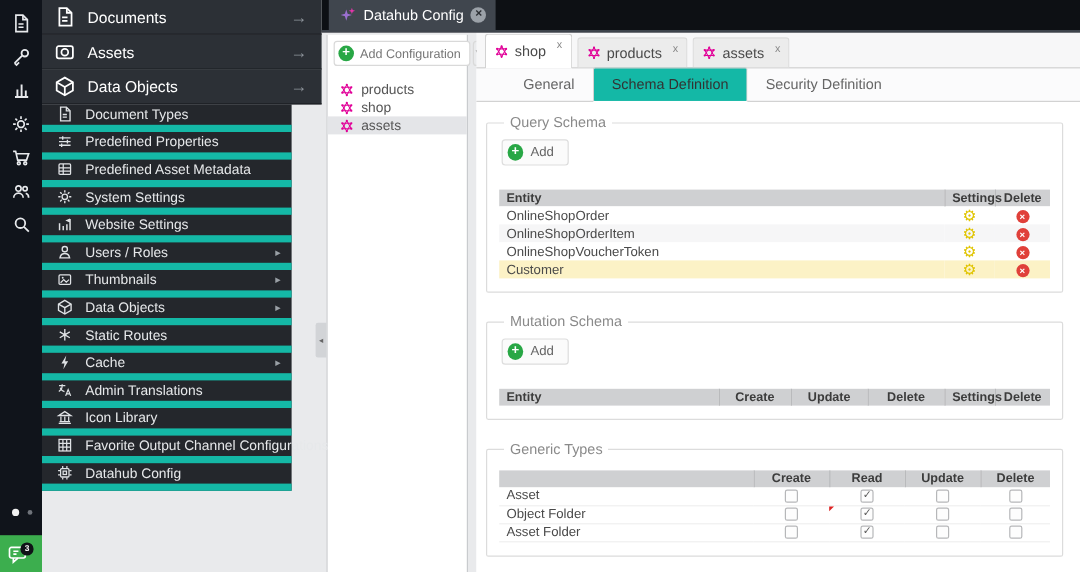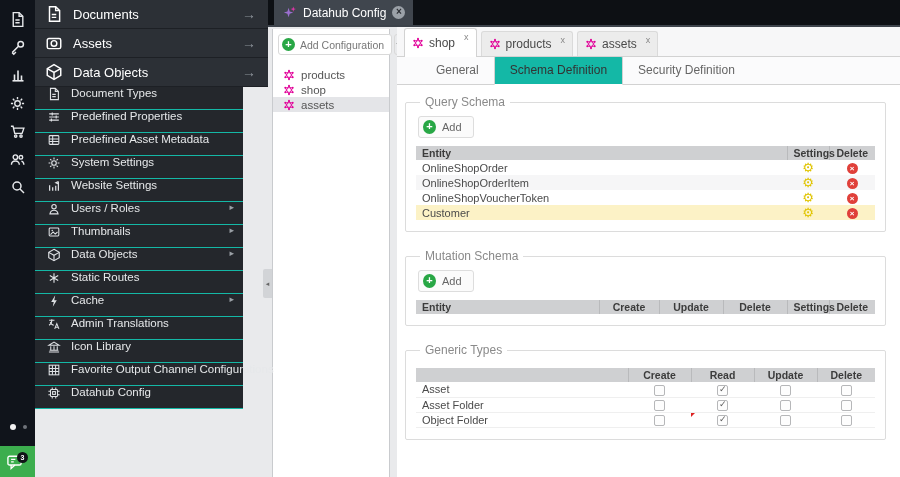--- a/index.html
+++ b/index.html
@@ -21,22 +21,22 @@
   .chat-badge { position:absolute; left:17px; top:6px; min-width:11px; height:11px; border-radius:50%;
                 background:#101317; color:#fff; font-size:7px; line-height:11px; text-align:center; font-weight:bold; }
 
   
   .menu-headers { position:absolute; left:35px; top:0; width:233px; z-index:25; }
   .menu-header { height:29px; background:#2c3036; border-bottom:1px solid #1d2025; display:flex; align-items:center;
                  padding-left:10px; gap:10px; color:#fff; cursor:pointer; position:relative; }
   .menu-header .lbl { font-size:13px; font-weight:normal; }
   .menu-header .arr { position:absolute; right:12px; color:#8e949b; font-size:14px; }
   .menu-sub { position:absolute; left:35px; top:87px; width:208px; background:#24272c; z-index:25; }
-  .menu-item { height:23px; display:flex; align-items:flex-start; padding-left:12px; gap:9px; color:#e6e8ea;
-               border-bottom:1px solid #14b8a6; cursor:pointer; position:relative; }
+  .menu-item { height:23px; display:flex; align-items:center; padding-left:12px; gap:9px; color:#e6e8ea;
+               border-bottom:6px solid #14b8a6; cursor:pointer; position:relative; }
   .menu-item .lbl { font-size:11.5px; white-space:nowrap; }
   .menu-item .chev { position:absolute; right:9px; color:#9aa0a6; font-size:9px; }
   .mi-icon { width:15px; height:15px; color:#dfe2e5; flex:0 0 15px; }
   .mh-icon { width:18px; height:18px; color:#fff; flex:0 0 18px; }
 
   
   .tabbar { position:absolute; left:268px; top:0; right:0; height:27px; background:#0d1014;
             border-bottom:2px solid #3d434b; z-index:20; display:flex; align-items:stretch; }
   .ws-tab { margin-left:6px; background:#40464e; color:#fff; display:flex; align-items:center; gap:6px;
             padding:0 8px; font-size:12px; cursor:pointer; }
@@ -81,21 +81,21 @@
                     margin-bottom:-1px; color:#333; z-index:2;margin-top:36px; }
 
   .content { position:absolute; left:0; right:0; top:58px; bottom:0; background:#fff; padding:10px 14px 0 8px; overflow:hidden; }
   fieldset { border:1px solid #dcdcdc; border-radius:2px; padding:2px 10px 11px; margin-bottom:17px; }
   legend { font-size:12px; color:#8a8a8a; padding:0 5px; margin-left:4px; }
   .btn-add { display:inline-flex; align-items:center; gap:6px; border:1px solid #ddd; border-radius:3px;
              background:#fbfbfb; height:22px; padding:0 11px 0 4px; margin:5px 0 8px 2px; cursor:pointer; }
   .btn-add .lbl { font-size:11px; color:#666; }
   .btn-add .plus-circle { width:14px; height:14px; line-height:13px; }
 
-  table { border-collapse:collapse; width:100%; table-layout:fixed; }
+  table { border-collapse:collapse; width:100%; table-layout:fixed;margin-top:12px; }
   th { background:#cfd0d2; color:#3c3c3c; font-size:10.5px; font-weight:bold; height:14px; padding:0 6px;
        border-right:1px solid #b9babc; text-align:center; }
   th.col-entity, th.col-name { text-align:left; }
   th:last-child { border-right:none; }
   td { height:15px; font-size:11px; color:#4a4a4a; padding:0 6px; }
   tr.r-even td { background:#fff; }
   tr.r-odd td { background:#f6f6f7; }
   tr.r-highlight td { background:#fcf2c6 !important; }
   td.c-icon { text-align:center; }
   .gear-ico { color:#e0c400; font-size:13px; line-height:13px; cursor:pointer; }
@@ -624,30 +624,30 @@
           </thead>
         <tbody>
           <tr>
             <td>Asset</td>
             <td class="c-icon"><span class="checkbox"></span></td>
             <td class="c-icon"><span class="checkbox checked"></span></td>
             <td class="c-icon"><span class="checkbox"></span></td>
             <td class="c-icon"><span class="checkbox"></span></td>
           </tr>
           <tr>
-            <td>Asset Folder</td>
-            <td class="c-icon"><span class="checkbox"></span></td>
-            <td class="c-icon"><span class="checkbox checked"></span></td>
+            <td>Object Folder</td>
+            <td class="c-icon"><span class="checkbox"></span></td>
+            <td class="c-icon"><span class="dirty"></span><span class="checkbox checked"></span></td>
             <td class="c-icon"><span class="checkbox"></span></td>
             <td class="c-icon"><span class="checkbox"></span></td>
           </tr>
           <tr>
-            <td>Object Folder</td>
-            <td class="c-icon"><span class="checkbox"></span></td>
-            <td class="c-icon"><span class="dirty"></span><span class="checkbox checked"></span></td>
+            <td>Asset Folder</td>
+            <td class="c-icon"><span class="checkbox"></span></td>
+            <td class="c-icon"><span class="checkbox checked"></span></td>
             <td class="c-icon"><span class="checkbox"></span></td>
             <td class="c-icon"><span class="checkbox"></span></td>
           </tr>
         </tbody>
       </table>
     </fieldset>
 
   </div>
 </div>
 

